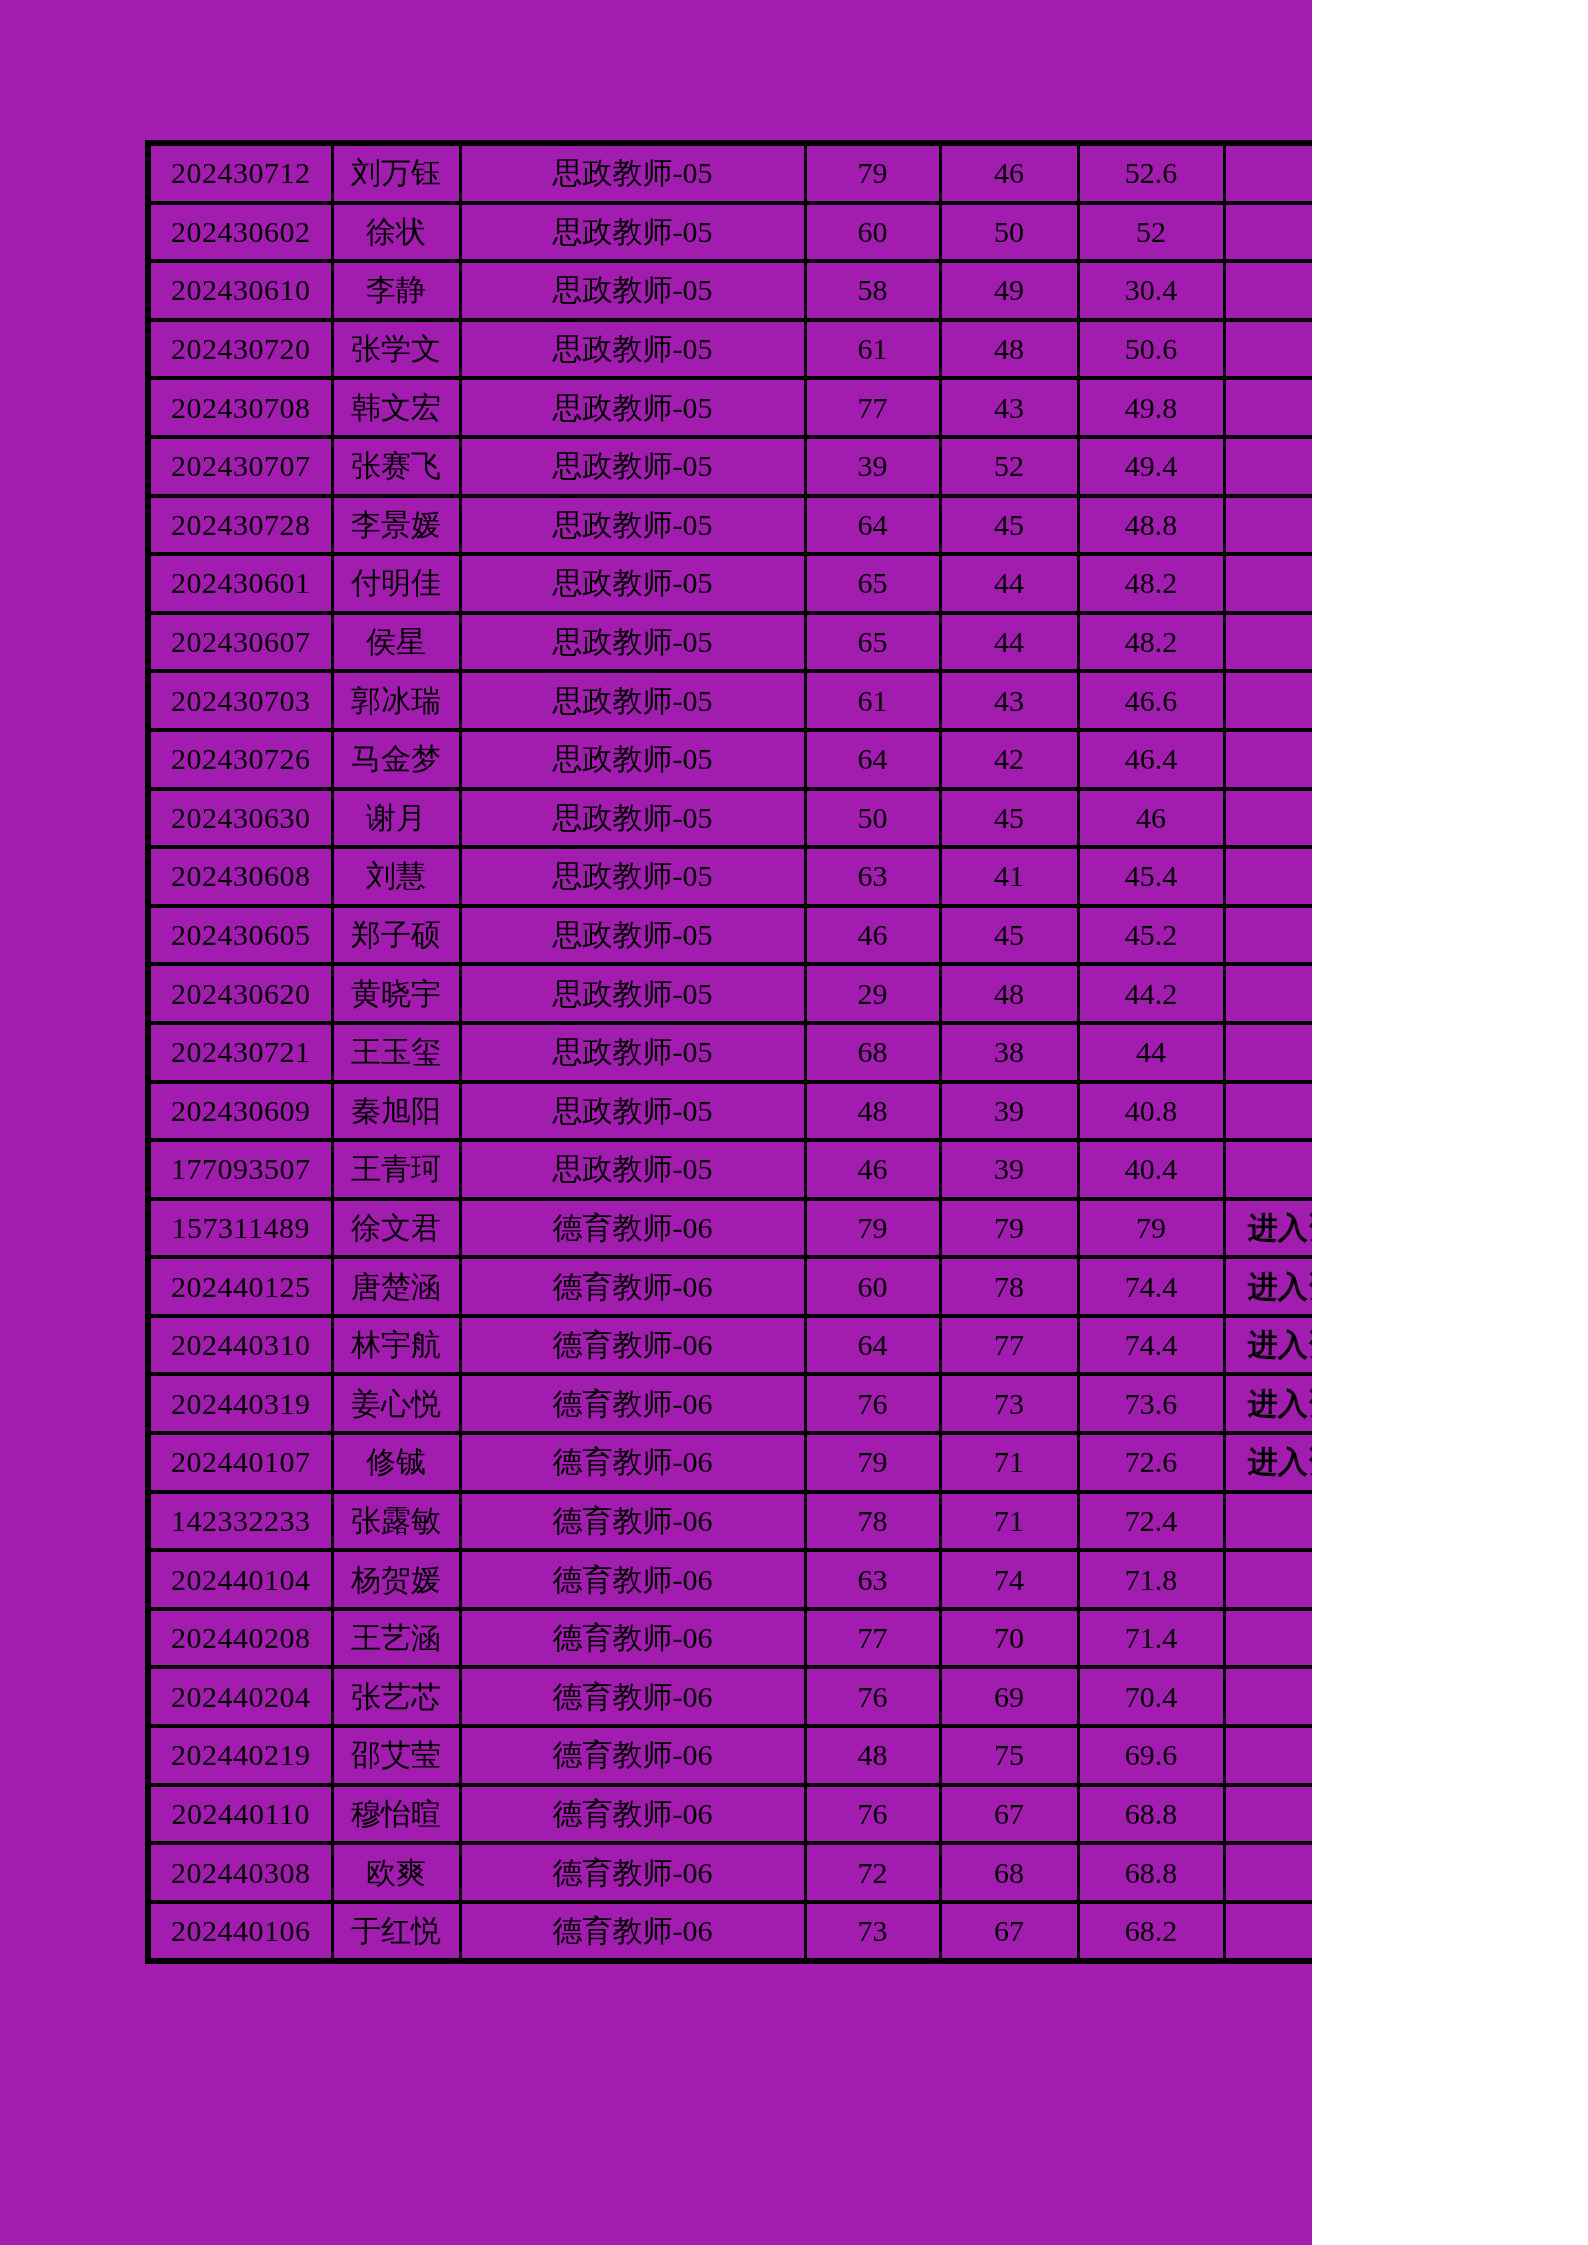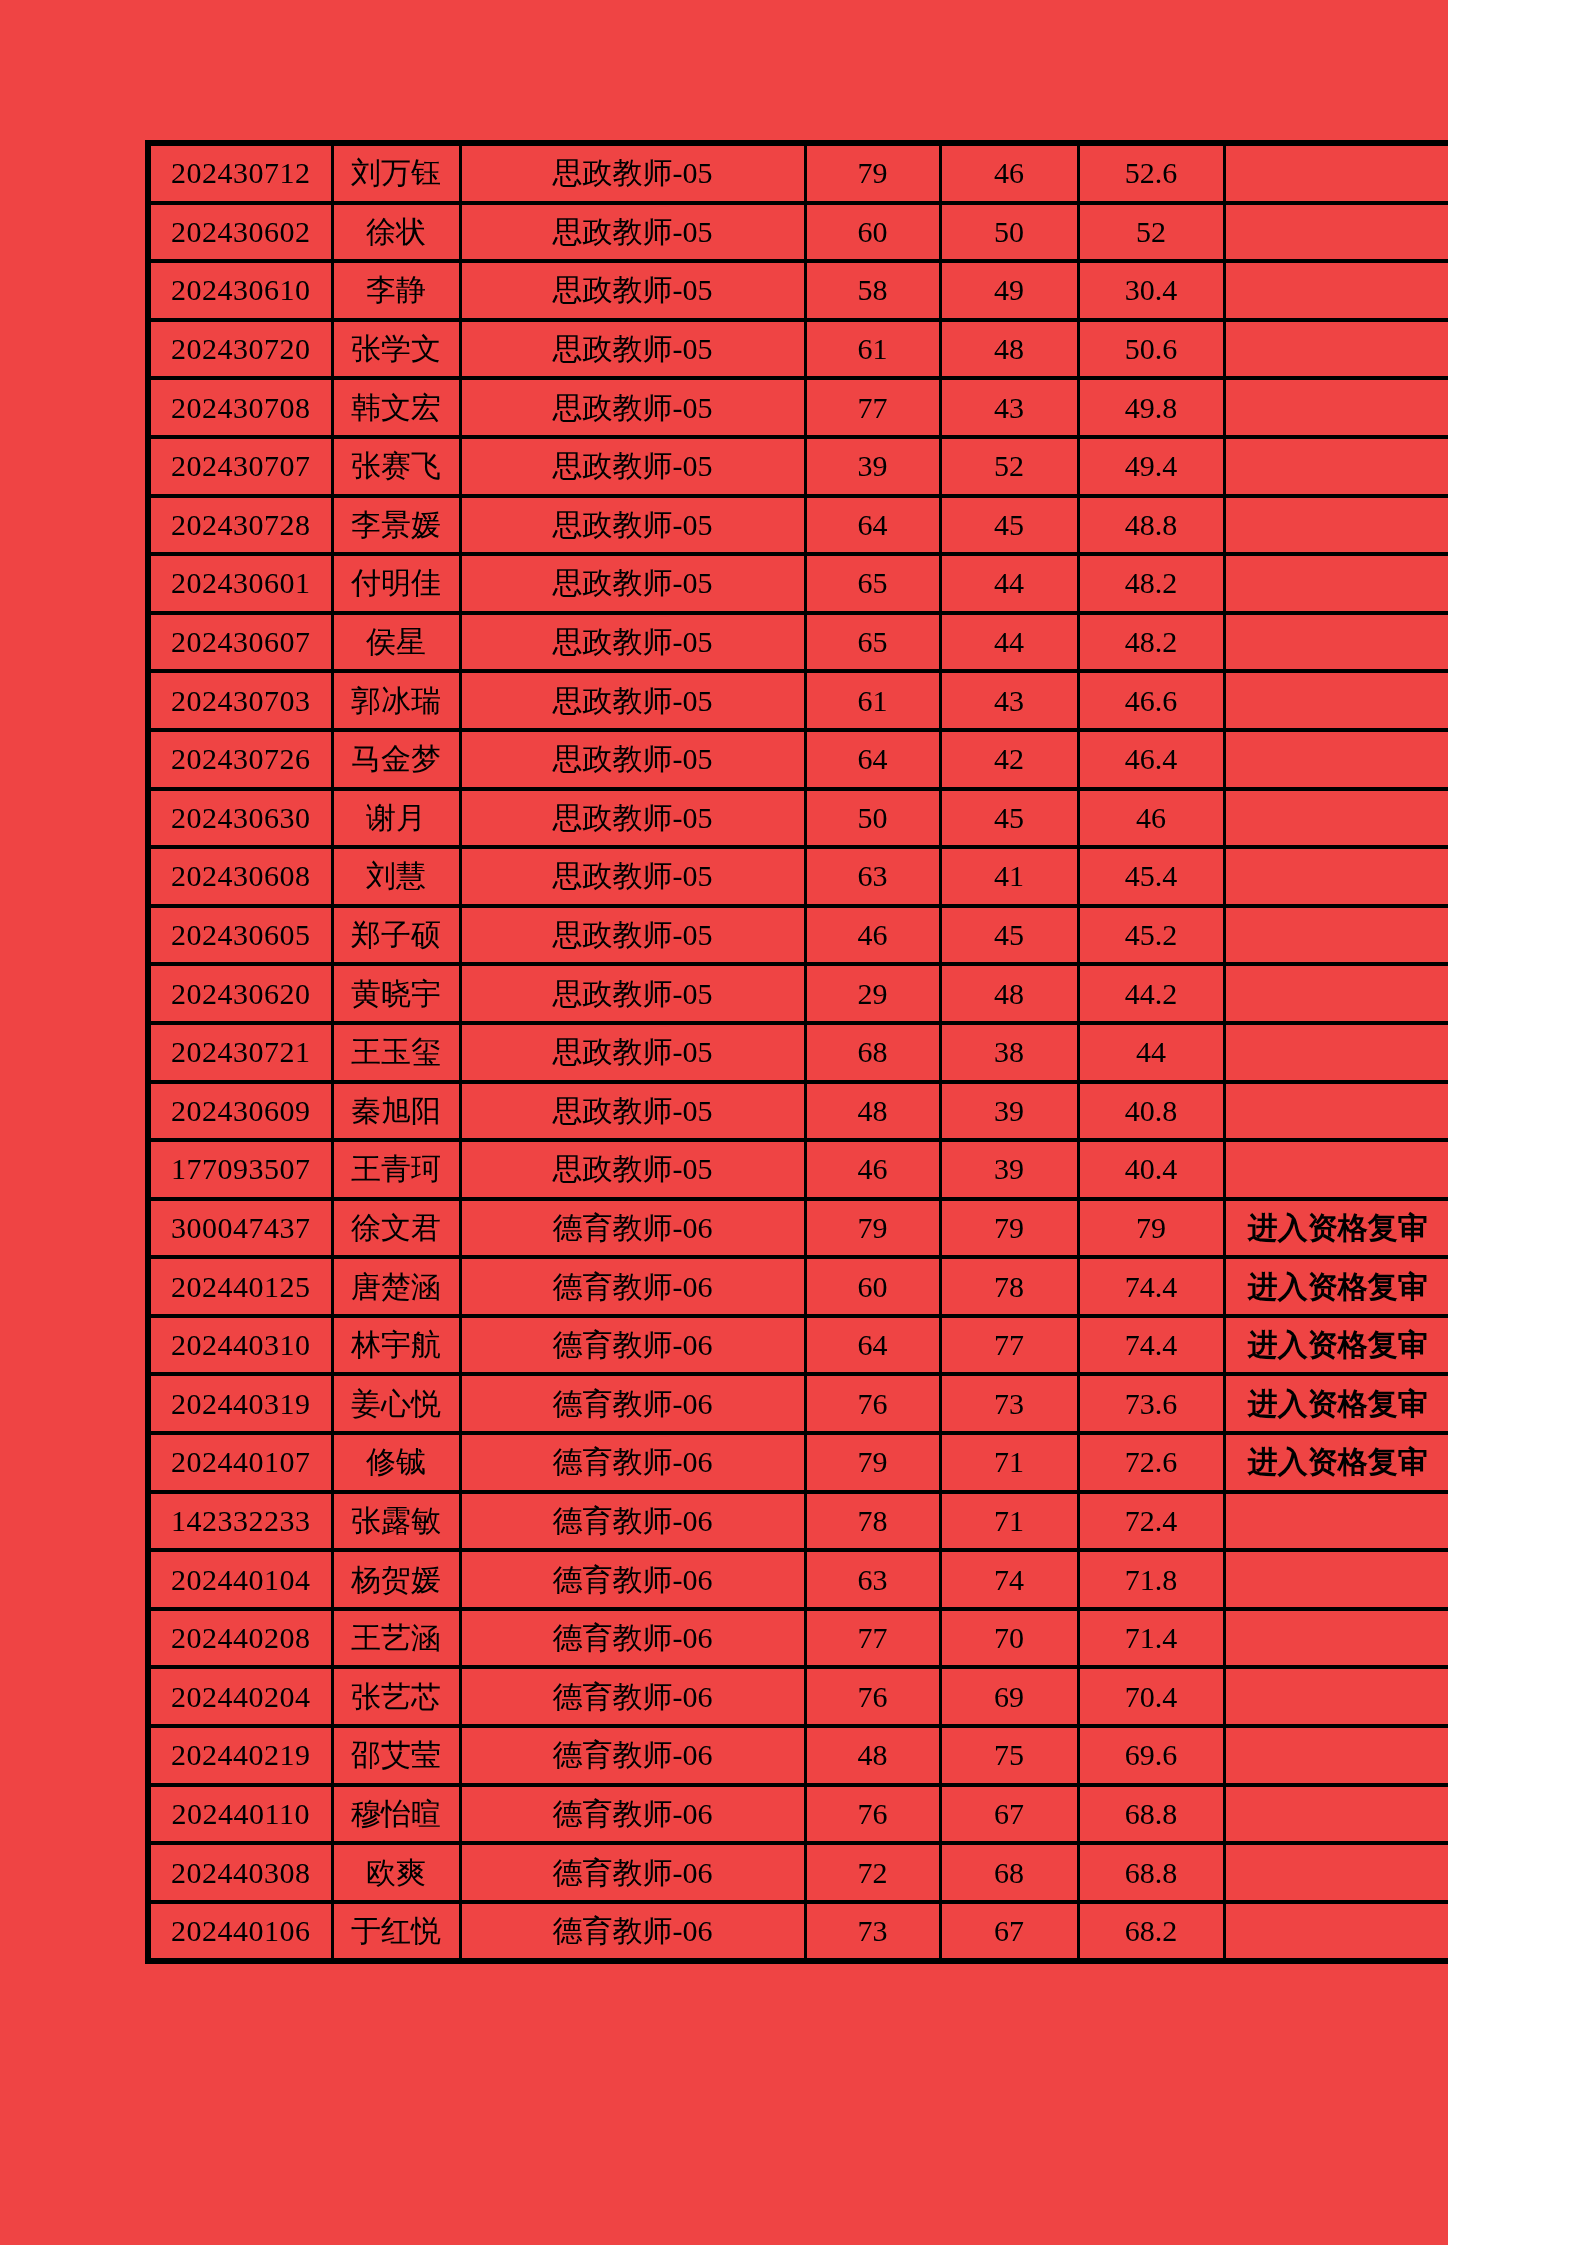--- a/index.html
+++ b/index.html
@@ -2,23 +2,23 @@
 <html><head>
 <meta charset="utf-8">
 <style>
   html, body {
     margin: 0;
     padding: 0;
     background: #ffffff;
   }
   .page {
     position: relative;
-    width: 1448px;
+    width: 1312px;
     height: 2245px;
-    background: #ef4444;
+    background: #a21caf;
     overflow: hidden;
   }
   table.score-table {
     position: absolute;
     left: 145px;
     top: 140px;
     border-collapse: collapse;
     table-layout: fixed;
     width: 1311px;
     border: 6px solid #000000;
@@ -213,21 +213,21 @@
         <tr>
           <td class="cell-exam-id">177093507</td>
           <td class="cell-name">王青珂</td>
           <td class="cell-position">思政教师-05</td>
           <td class="cell-score1">46</td>
           <td class="cell-score2">39</td>
           <td class="cell-total">40.4</td>
           <td class="cell-remark"></td>
         </tr>
         <tr>
-          <td class="cell-exam-id">300047437</td>
+          <td class="cell-exam-id">157311489</td>
           <td class="cell-name">徐文君</td>
           <td class="cell-position">德育教师-06</td>
           <td class="cell-score1">79</td>
           <td class="cell-score2">79</td>
           <td class="cell-total">79</td>
           <td class="cell-remark">进入资格复审</td>
         </tr>
         <tr>
           <td class="cell-exam-id">202440125</td>
           <td class="cell-name">唐楚涵</td>

